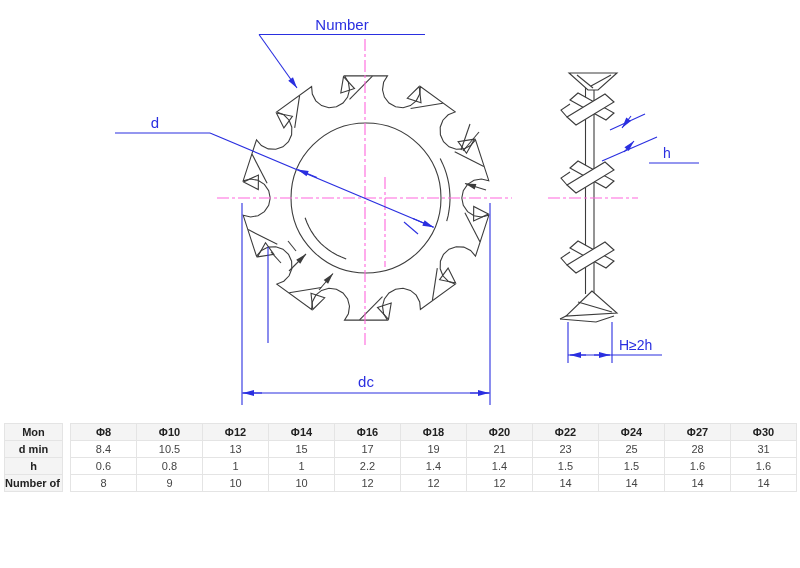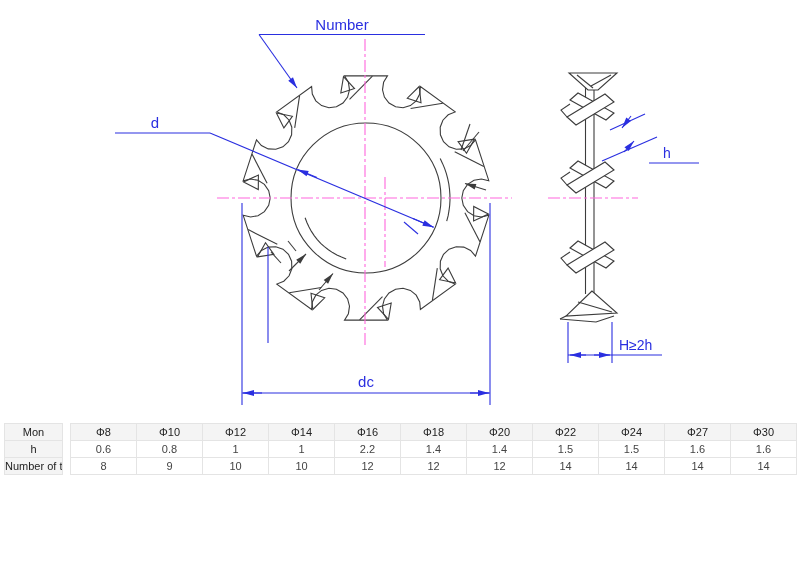--- a/index.html
+++ b/index.html
@@ -16,21 +16,21 @@
   .dim text.small{font-size:14px}
   .mb{fill:var(--blue);stroke:none}
   .mk{fill:var(--dark);stroke:none}
   .sv line, .sv polyline{stroke:var(--dark);stroke-width:1.1;fill:none}
   .sv polygon{stroke:var(--dark);stroke-width:1.1;fill:#fff}
   .dk line{stroke:var(--dark);stroke-width:1.1}
   table{border-collapse:collapse;table-layout:fixed;width:793px;margin:3px 0 0 4px;
         font-size:11px;color:#444}
   th,td{border:1px solid #e4e4e4;height:17px;padding:0;text-align:center;vertical-align:middle;
         white-space:nowrap;overflow:hidden}
-  th{background:#f4f4f4;color:#222;font-weight:normal;font-size:11px}
+  th{background:#f4f4f4;color:#222;font-weight:bold;font-size:11px}
   th.spacer,td.spacer{background:#fff;border-top:none;border-bottom:none;padding:0}
   td{background:#fff}
 </style>
 </head>
 <body>
 
 <div class="drawing-wrap">
 <svg width="800" height="420" viewBox="0 0 800 420">
   <defs>
     <marker id="ab" markerWidth="13" markerHeight="9" refX="12" refY="4.5" orient="auto" markerUnits="userSpaceOnUse">
@@ -171,20 +171,35 @@
         <th>Φ18</th>
         <th>Φ20</th>
         <th>Φ22</th>
         <th>Φ24</th>
         <th>Φ27</th>
         <th>Φ30</th>
       </tr>
     </thead>
   <tbody>
       <tr>
+        <th>d min</th>
+        <td class="spacer"></td>
+        <td>8.4</td>
+        <td>10.5</td>
+        <td>13</td>
+        <td>15</td>
+        <td>17</td>
+        <td>19</td>
+        <td>21</td>
+        <td>23</td>
+        <td>25</td>
+        <td>28</td>
+        <td>31</td>
+      </tr>
+      <tr>
         <th>h</th>
         <td class="spacer"></td>
         <td>0.6</td>
         <td>0.8</td>
         <td>1</td>
         <td>1</td>
         <td>2.2</td>
         <td>1.4</td>
         <td>1.4</td>
         <td>1.5</td>

